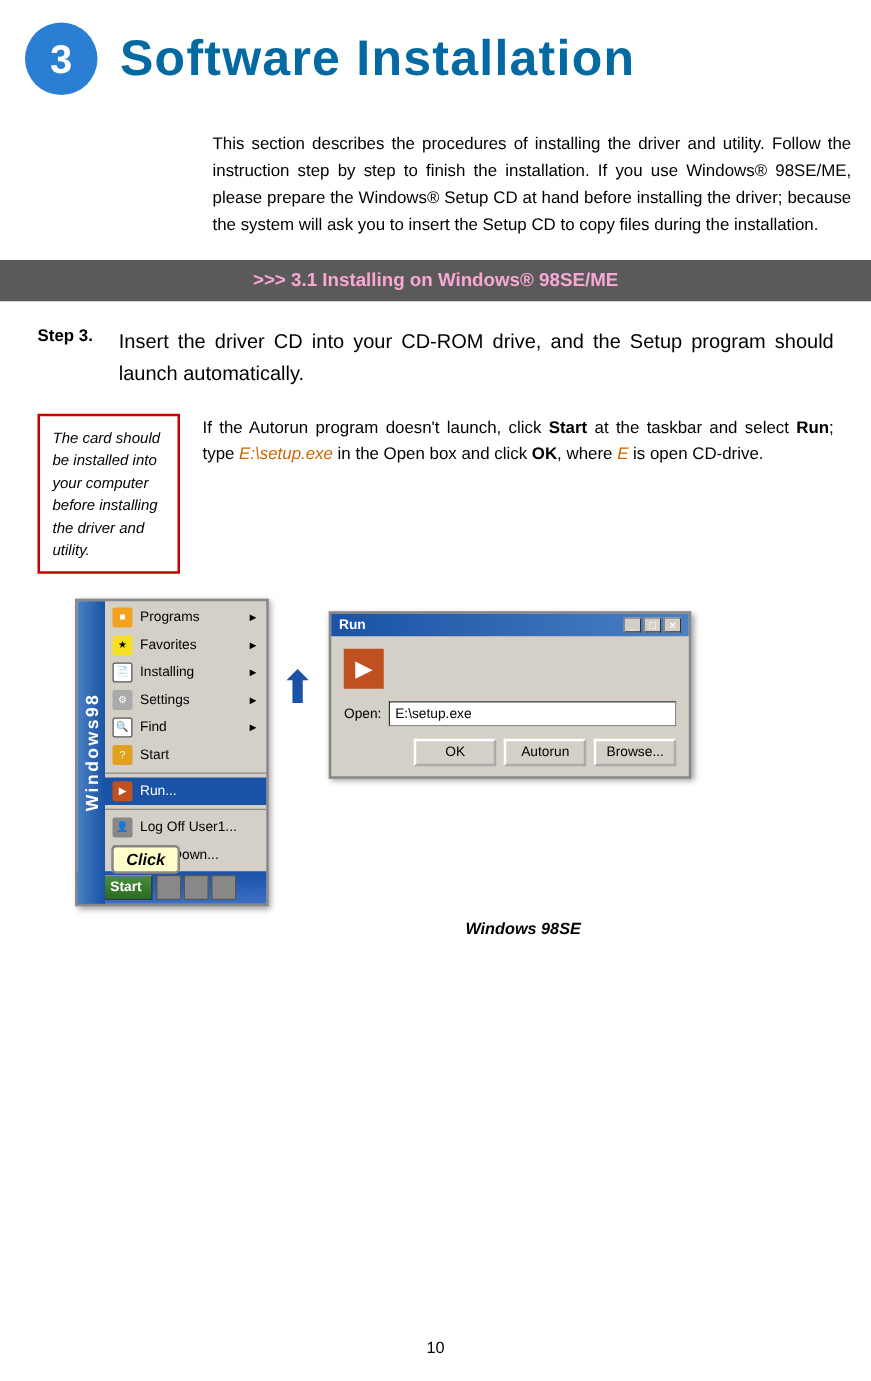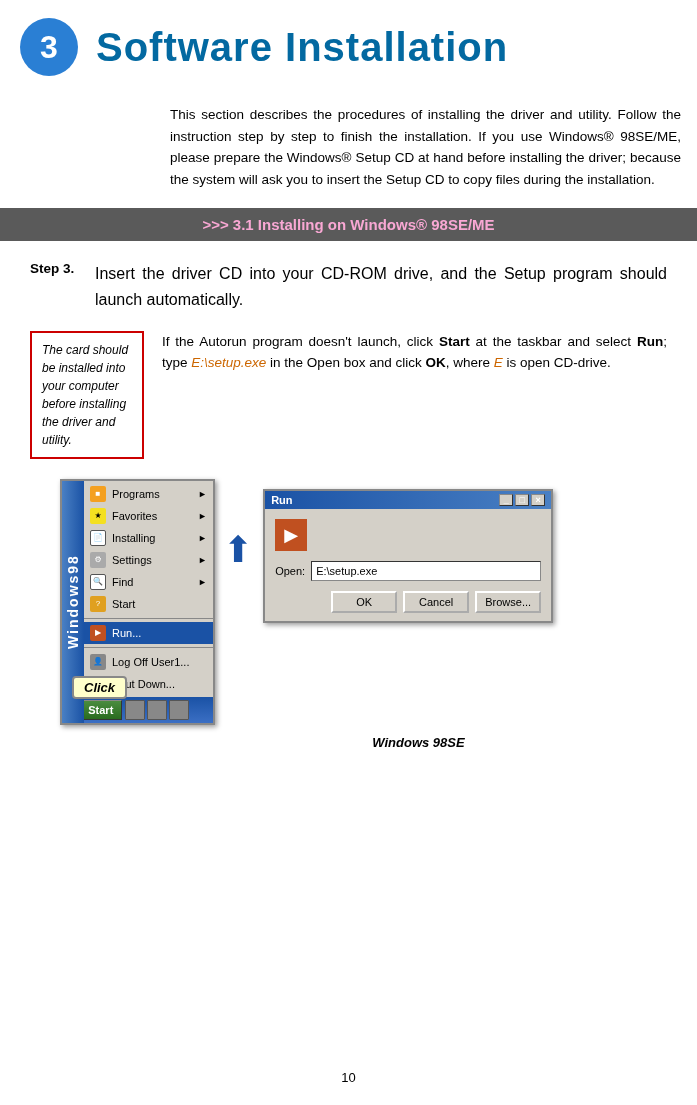--- a/index.html
+++ b/index.html
@@ -346,21 +346,21 @@
       <span>The card should be installed into your computer before installing the driver and utility.</span>
     </div>
 
     <p class="autorun-text">
       <span>If the Autorun program doesn't launch, click </span><strong>Start</strong><span> at the taskbar and select </span><strong>Run</strong><span>; type </span><em style="color:#cc6600; font-style:italic;">E:\setup.exe</em><span> in the Open box and click </span><strong>OK</strong><span>, where </span><em style="color:#cc6600; font-style:italic;">E</em><span> is open CD-drive.</span>
     </p>
   </div>
 
   <div style="position:relative; margin-left: 30px; margin-bottom: 10px;">
 
-    <div style="position:absolute; left:12px; bottom:26px; background:#ffffcc; border:2px solid #888; border-radius:4px; padding:2px 10px; font-size:13px; font-weight:bold; font-style:italic; z-index:10;">Click</div>
+    <div style="position:absolute; left:29px; bottom:26px; background:#ffffcc; border:2px solid #888; border-radius:4px; padding:2px 10px; font-size:13px; font-weight:bold; font-style:italic; z-index:10;">Click</div>
 
     <div style="display:flex; gap:0; position:relative;">
 
       <div class="win98-menu">
 
         <div class="win98-menu-header">
           <span>Windows98</span>
         </div>
         <div class="win98-menu-items">
 
@@ -445,21 +445,21 @@
         </div>
         <div class="run-dialog-body">
           <div class="run-dialog-icon" style="background:#c05020; display:flex; align-items:center; justify-content:center; color:white; font-size:18px;">▶</div>
         </div>
         <div class="run-dialog-open">
           <label>Open:</label>
           <input class="run-dialog-input" type="text" value="E:\setup.exe" style="">
         </div>
         <div class="run-dialog-buttons">
           <button class="win-btn">OK</button>
-          <button class="win-btn">Cancel</button>
+          <button class="win-btn">Autorun</button>
           <button class="win-btn">Browse...</button>
         </div>
       </div>
     </div>
   </div>
 
   <div class="screenshot-caption">Windows 98SE</div>
 
 </div>
 

